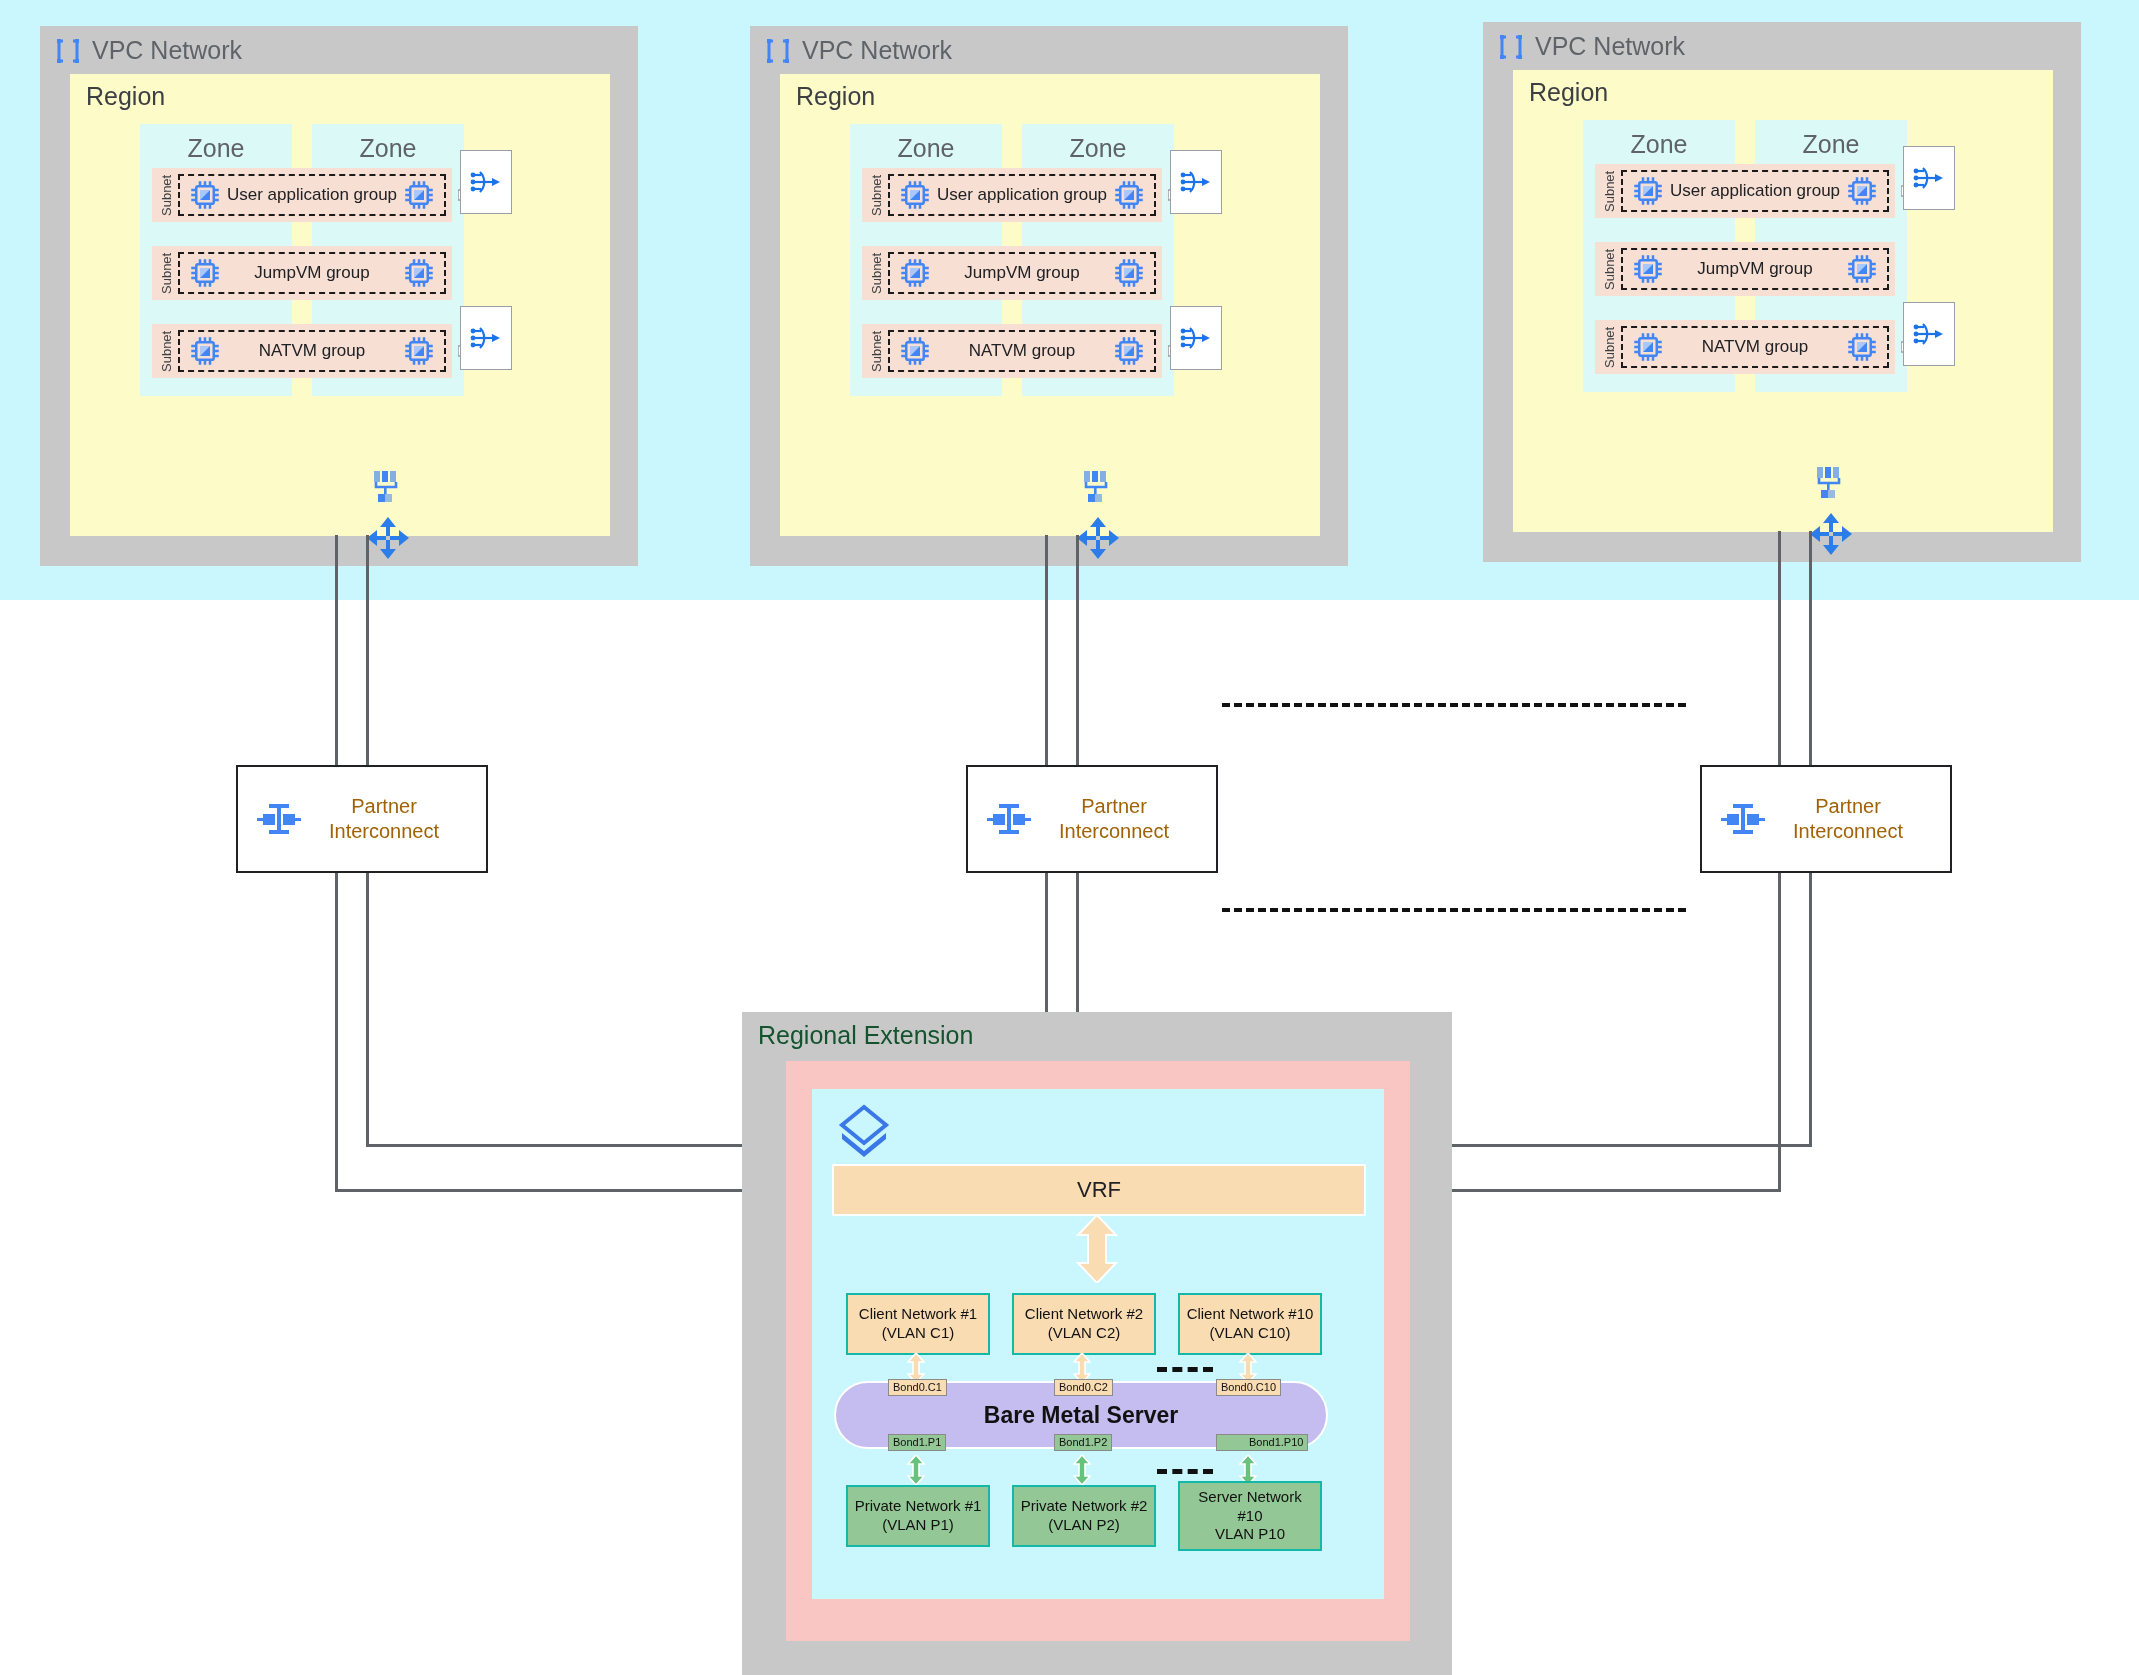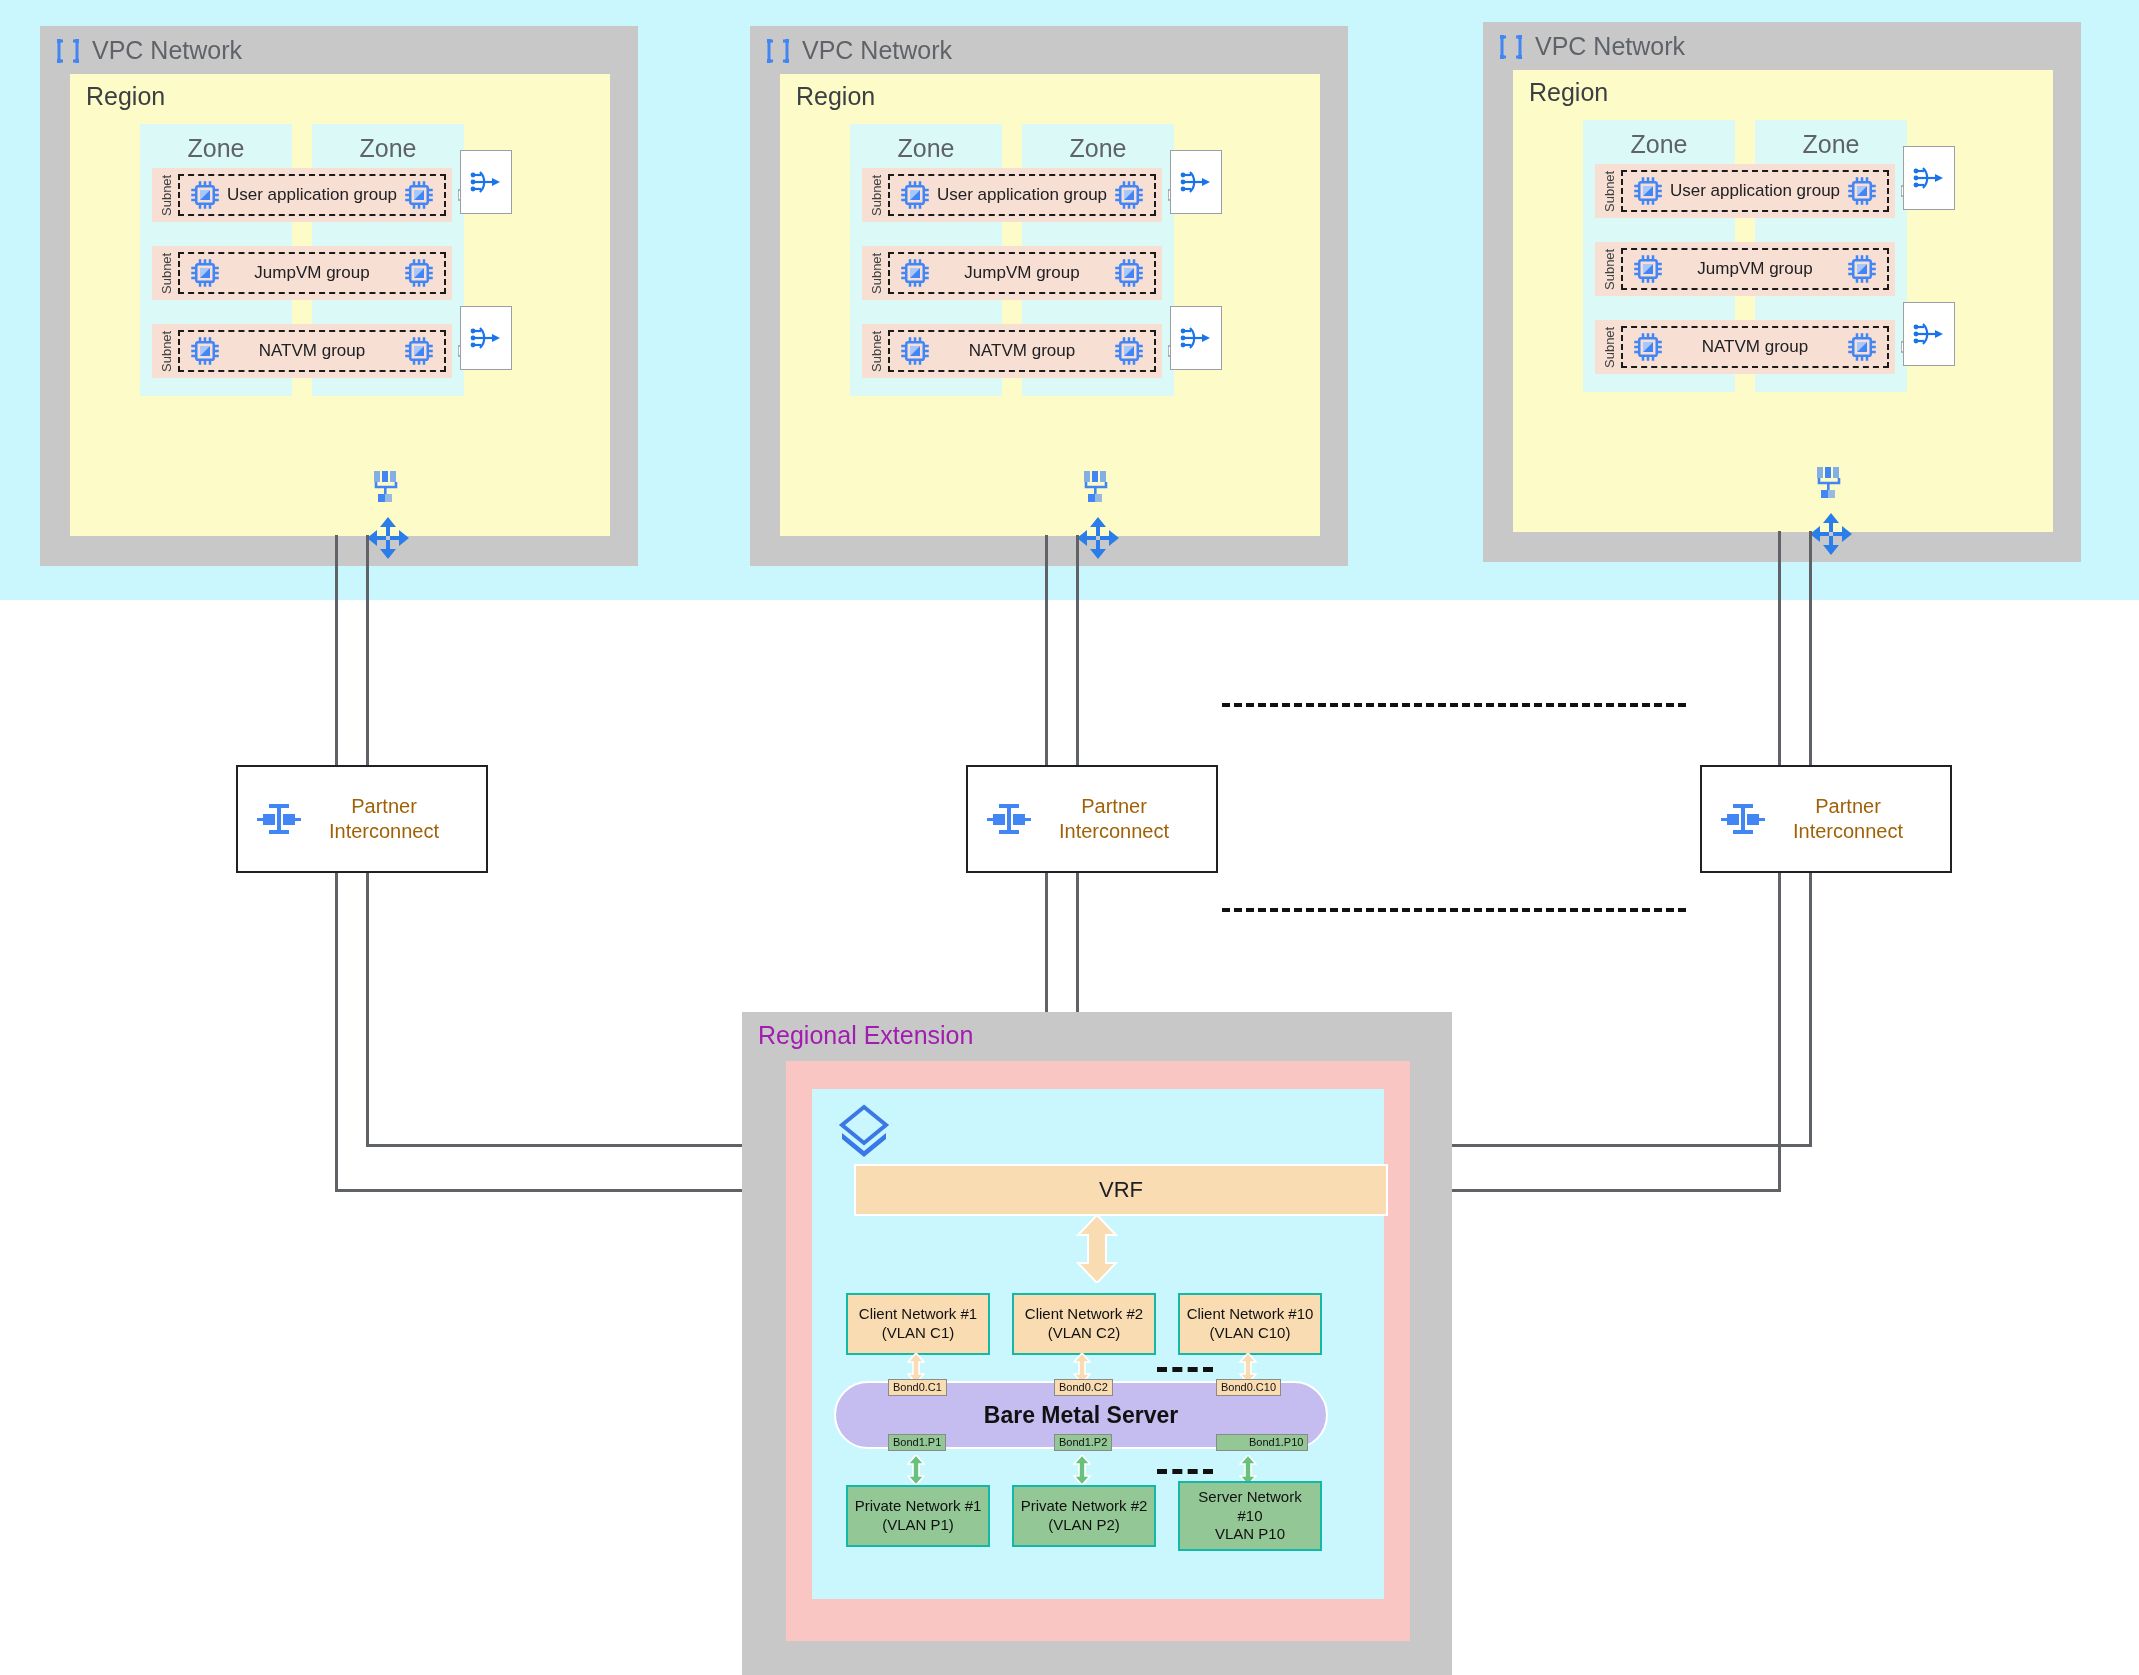--- a/index.html
+++ b/index.html
@@ -45,21 +45,21 @@
   .pi-icon{margin-left:18px;width:46px;height:34px;flex:0 0 auto;}
   .pi-label{flex:1;text-align:center;font-size:20px;color:#a16207;
             line-height:1.25;padding-right:20px;}
 
   
   .wire{position:absolute;background:#5f6368;}
   .dotline{position:absolute;height:0;border-top:4px dashed #111111;}
 
   
   #re-outer{background:#c8c8c8;}
-  #re-title{position:absolute;left:16px;top:9px;font-size:25px;color:#a21caf;}
+  #re-title{position:absolute;left:16px;top:9px;font-size:25px;color:#14532d;}
   #re-pink{background:#f9c6c4;}
   #re-cyan{background:#caf7fd;}
   #layers-icon{position:absolute;}
 
   #vrf{position:absolute;background:#fadcb3;border:2px solid #ffffff;
        display:flex;align-items:center;justify-content:center;
        font-size:22px;color:#202124;}
 
   .netbox{position:absolute;border:2px solid #14b8a6;display:flex;
           align-items:center;justify-content:center;text-align:center;
@@ -904,21 +904,21 @@
   <div class="abs" id="re-pink" style="left:44px;top:49px;width:624px;height:580px;">
     <div class="abs" id="re-cyan" style="left:26px;top:28px;width:572px;height:510px;">
 
       <span id="layers-icon" style="left:22px;top:14px;">
         <svg width="60" height="58" viewBox="0 0 60 58">
           <polygon points="30,4 52,22 30,40 8,22" fill="none" stroke="#3b78e7" stroke-width="4"></polygon>
           <polygon points="8,30 30,48 52,30 52,36 30,54 8,36" fill="#3b78e7"></polygon>
         </svg>
       </span>
 
-      <div id="vrf" style="left:20px;top:75px;width:530px;height:48px;margin-left:22px;">VRF</div>
+      <div id="vrf" style="left:20px;top:75px;width:530px;height:48px;">VRF</div>
 
       <span class="vbiarrow" style="left:263px;top:126px;">
         <svg width="44" height="68" viewBox="0 0 44 68">
           <polygon points="22,0 41,20 31,20 31,48 41,48 22,68 3,48 13,48 13,20 3,20" fill="#fadcb3" stroke="#ffffff" stroke-width="2"></polygon>
         </svg>
       </span>
 
       <div class="netbox client" style="left:34px;top:204px;width:140px;height:58px;">
         <span>
           <span>Client Network #1</span><br>

